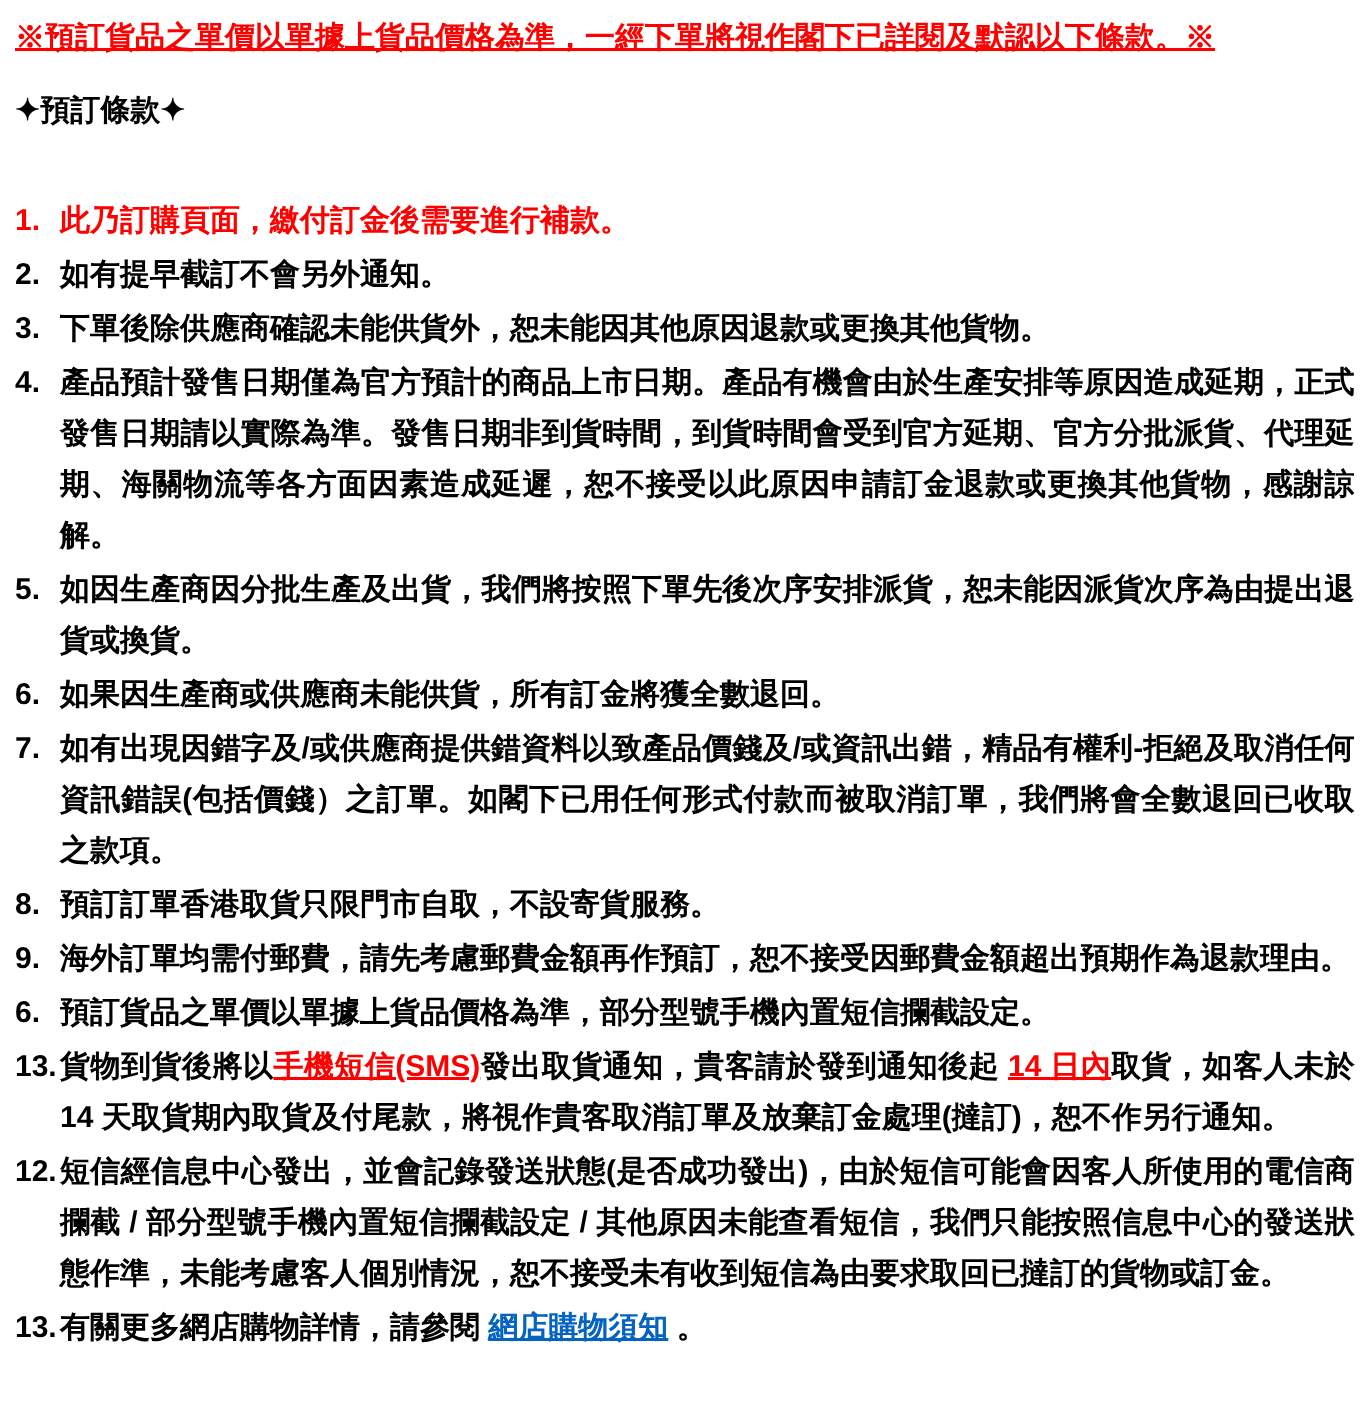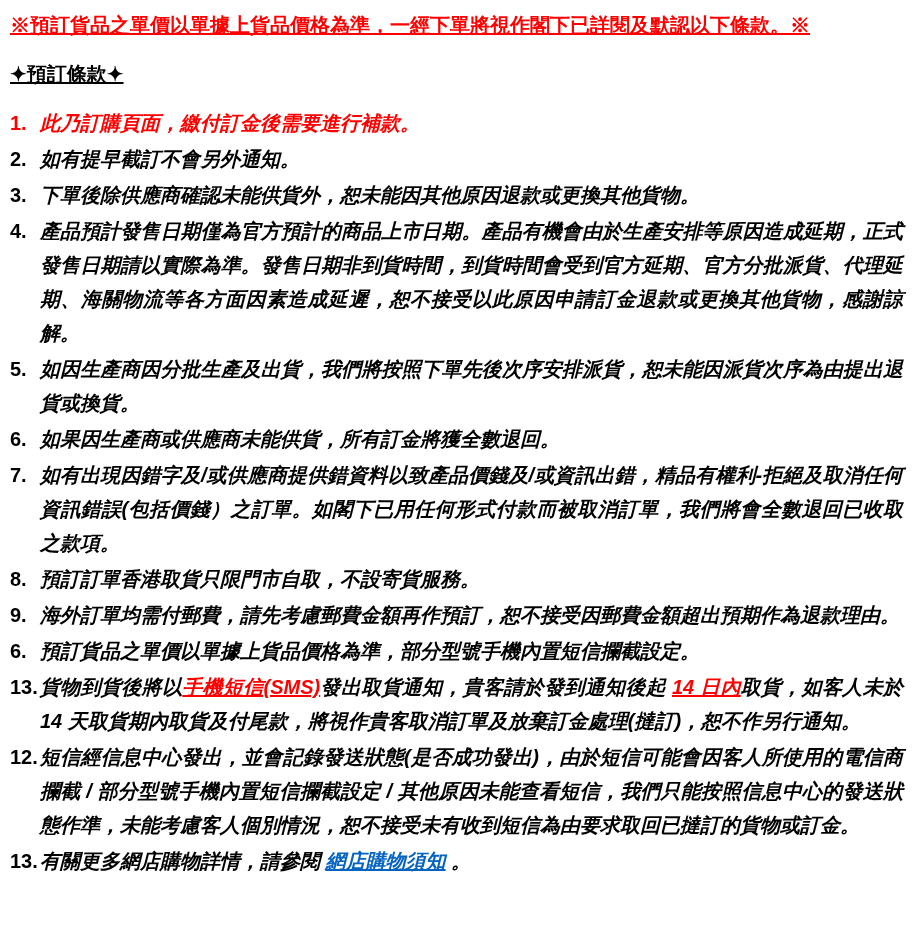--- a/index.html
+++ b/index.html
@@ -21,38 +21,36 @@
   .title{
     color:var(--red);
     font-size:20px;
     line-height:26px;
     text-decoration:underline;
     margin-bottom:24px;
   }
   .heading{
     font-size:20px;
     line-height:24px;
-    text-decoration:underline;
-    margin-bottom:20px;
+    margin-bottom:44px;
   }
   ol.terms{list-style:none;}
   .term{
     display:flex;
     font-size:20px;
     line-height:34px;
     margin-bottom:2px;
   }
   .num{
     flex:0 0 30px;
     white-space:nowrap;
   }
   .content{
     flex:1;
     text-align:justify;
-    font-style:italic;
   }
   .red{color:var(--red);}
   .red-u{color:var(--red);text-decoration:underline;}
   a.link{
     color:var(--link);
     text-decoration:underline;
     cursor:pointer;
     margin-top:17px;
   }
 </style>

